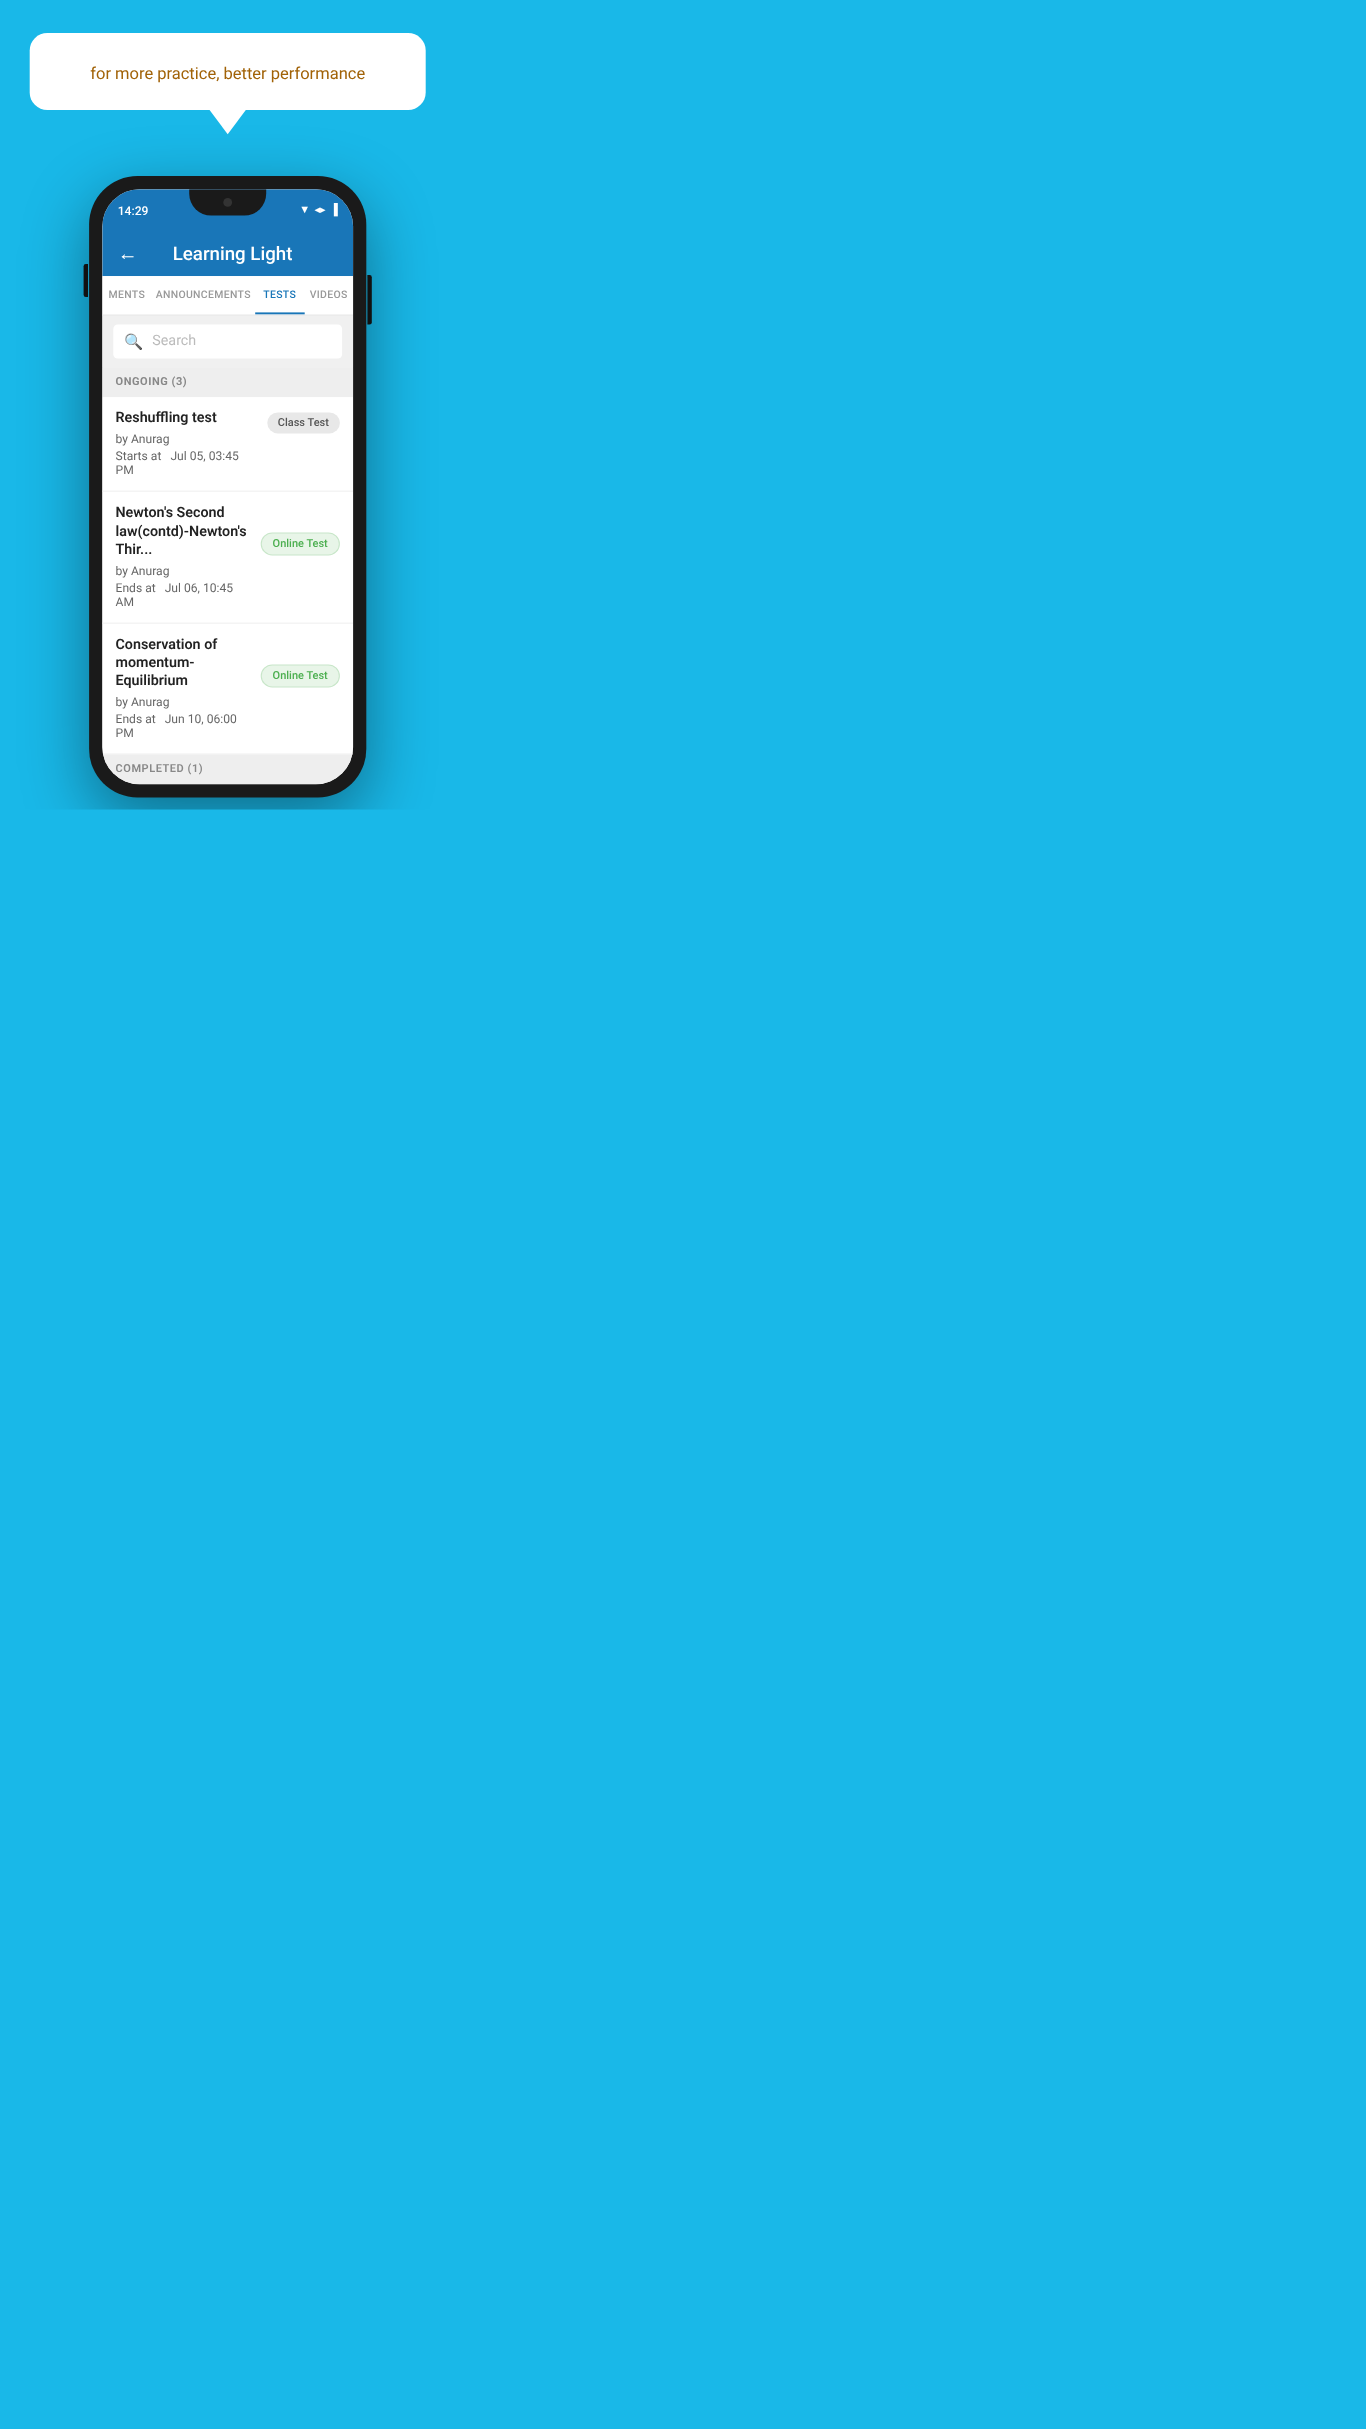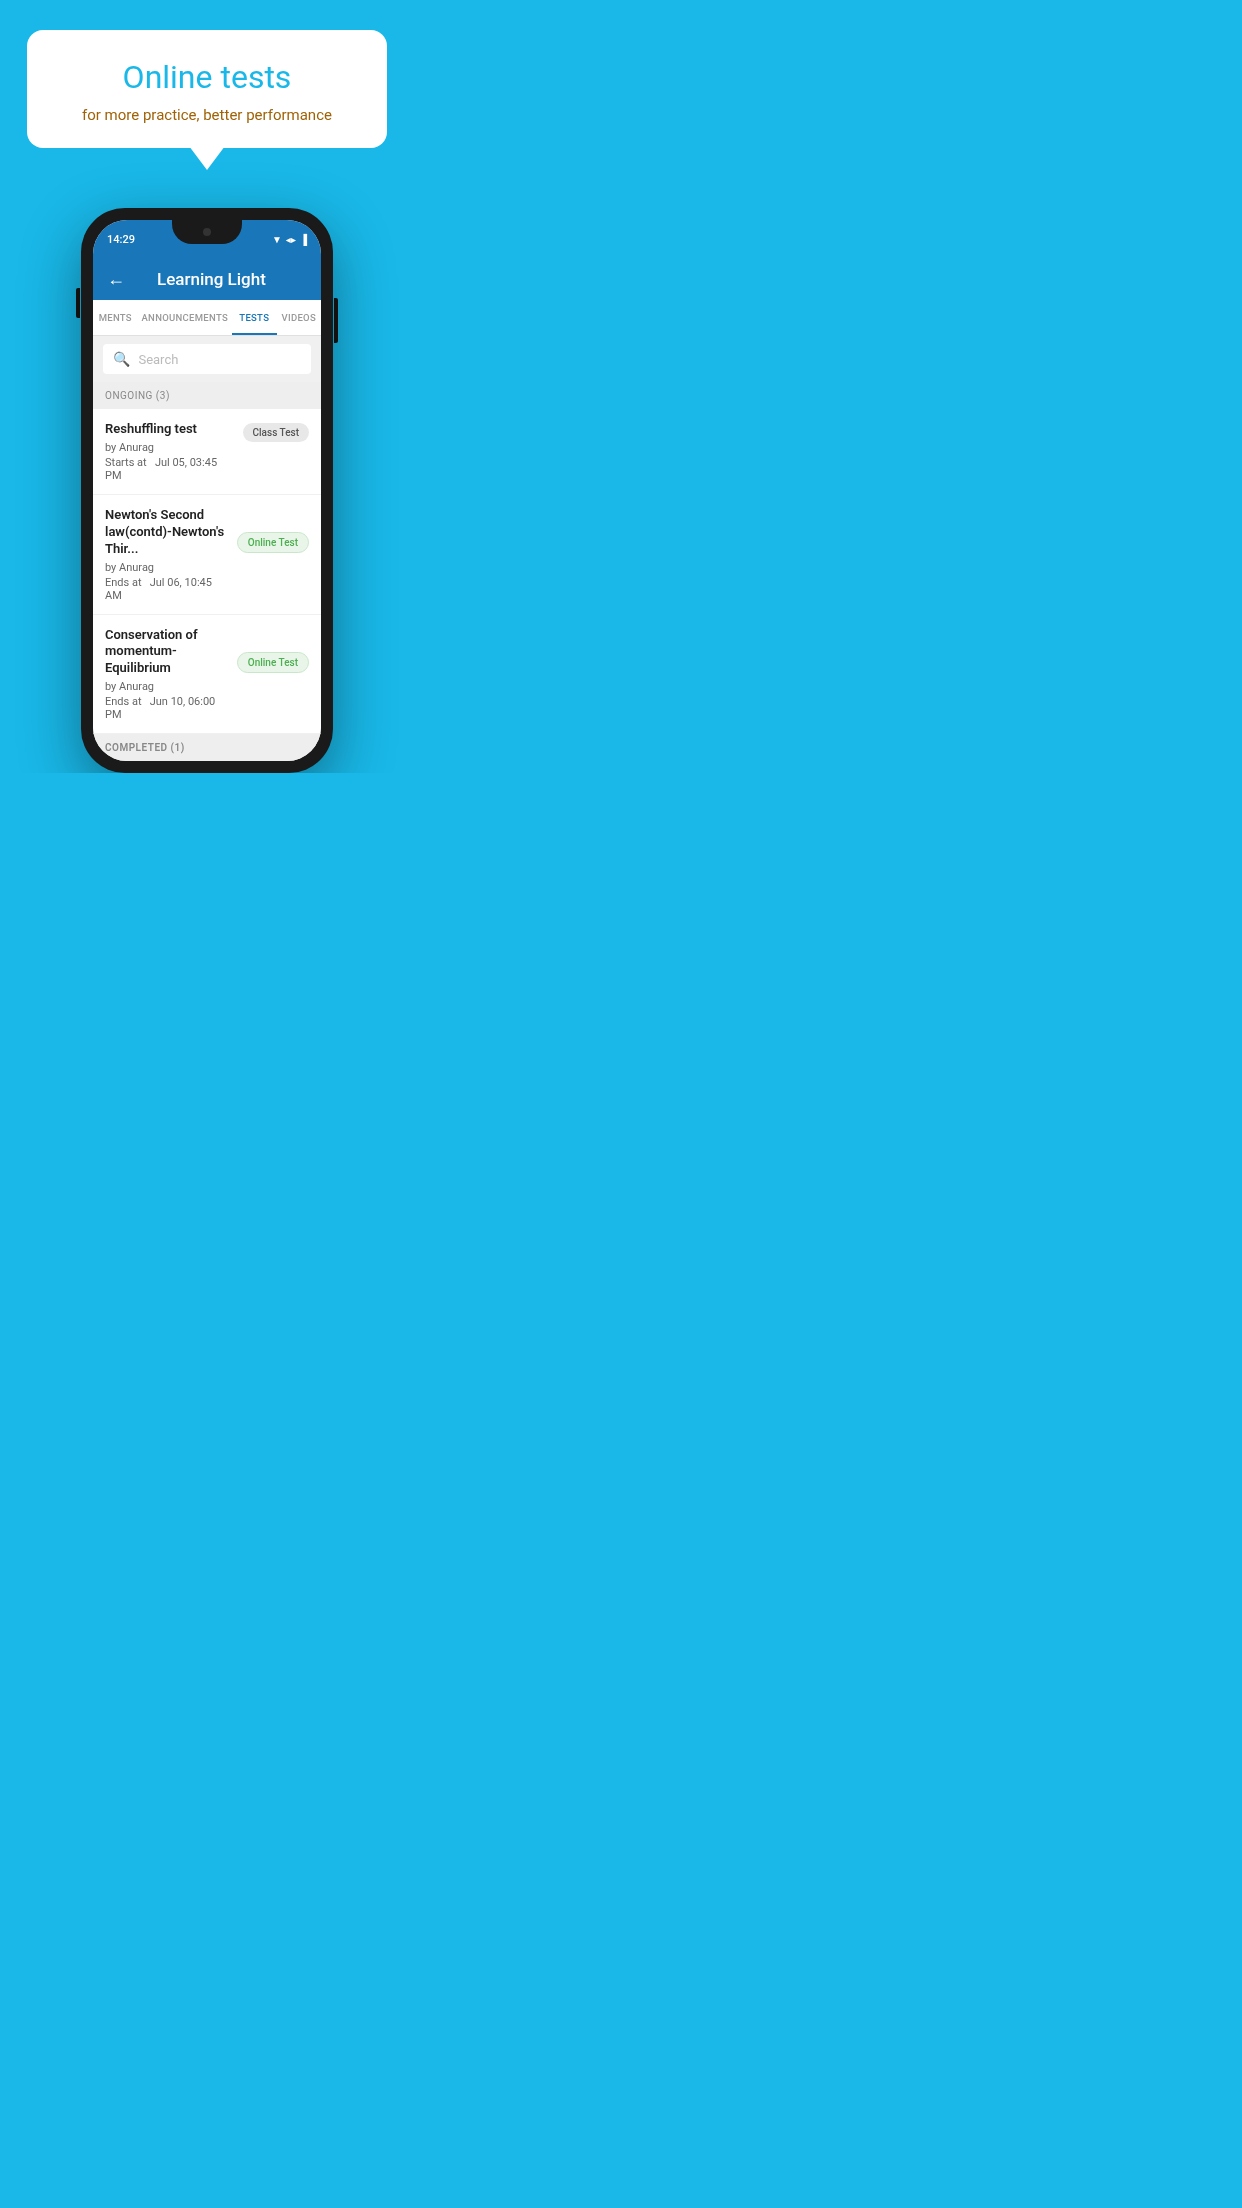--- a/index.html
+++ b/index.html
@@ -234,21 +234,21 @@
       color: #bbb;
       font-size: 13px;
     }
 
     
     .section-header {
       background: #eeeeee;
       padding: 8px 12px;
       font-size: 10px;
       color: #888;
-      font-weight: 400;
+      font-weight: 700;
       letter-spacing: 0.5px;
     }
 
     
     .test-list {
       background: white;
     }
 
     .test-item {
       padding: 12px 12px;
@@ -311,21 +311,20 @@
       color: #888;
       font-weight: 600;
       letter-spacing: 0.5px;
     }
   </style>
 </head>
 <body>
 
 <div class="speech-bubble-area">
   <div class="speech-bubble">
-    <div class="bubble-title">Online tests</div>
     <div class="bubble-subtitle">for more practice, better performance</div>
   </div>
 </div>
 
 <div class="phone-wrapper">
   <div class="phone-outer">
     <div class="phone-screen">
 
       <div class="notch-bar">
         <span class="status-time">14:29</span>

